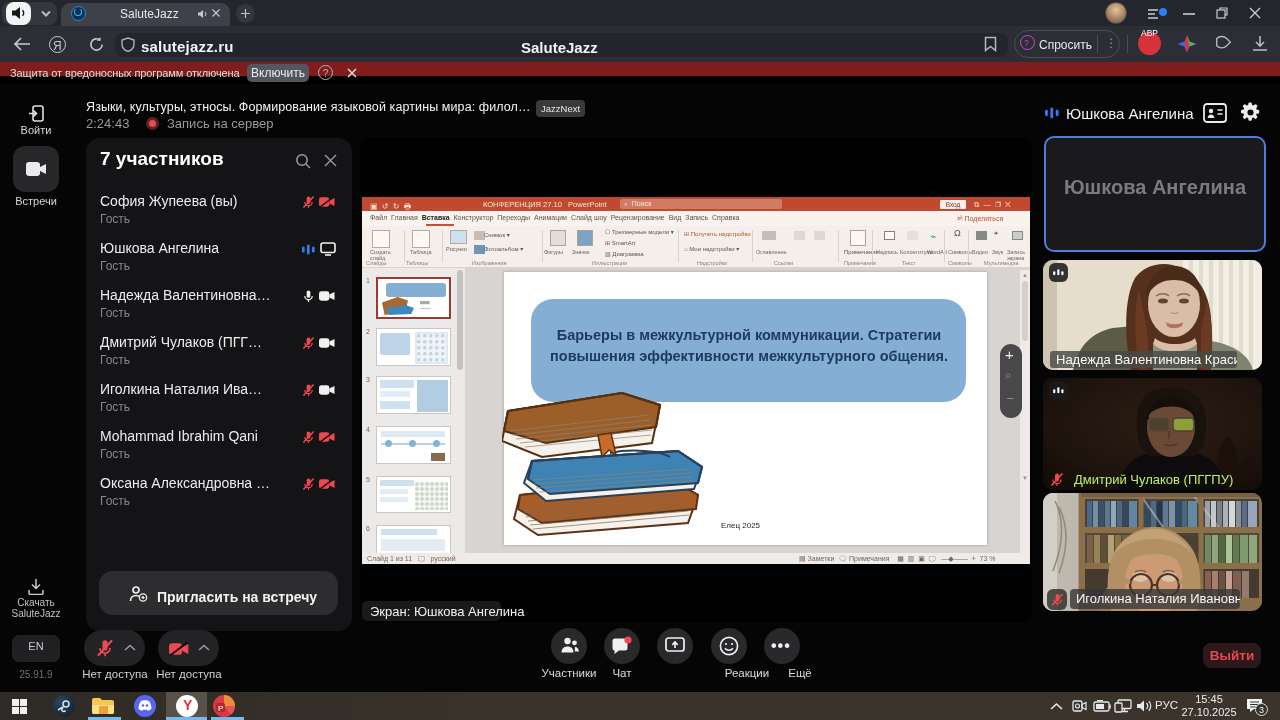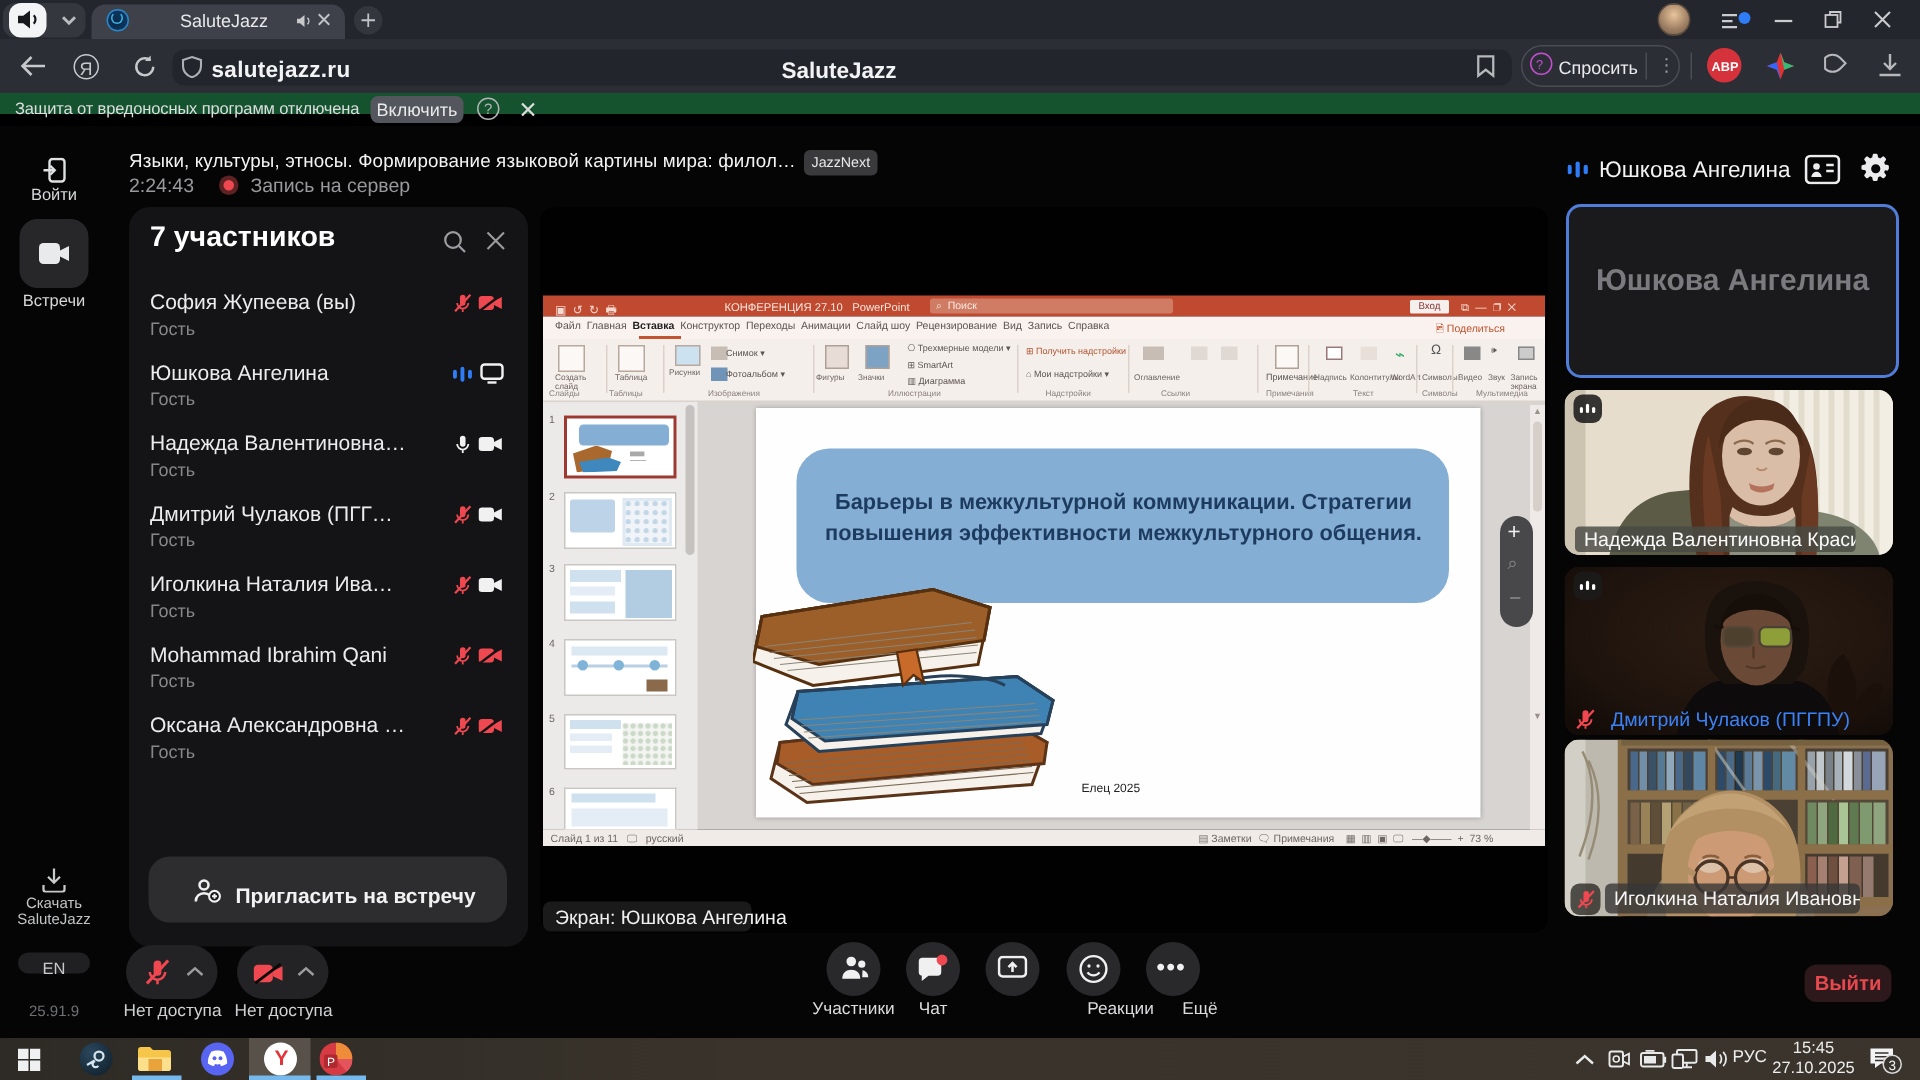--- a/index.html
+++ b/index.html
@@ -2,21 +2,21 @@
 <html><head>
 <meta charset="utf-8">
 <style>
 * { margin:0; padding:0; box-sizing:border-box; }
 html,body { width:1280px; height:720px; overflow:hidden; background:#000; }
 body { font-family:"Liberation Sans", sans-serif; position:relative; }
 .abs { position:absolute; }
 
 #tabbar { left:0; top:0; width:1280px; height:26px; background:#23262c; }
 #addrrow { left:0; top:26px; width:1280px; height:36px; background:#2b2e35; }
-#notifrow { left:0; top:62px; width:1280px; height:14px; background:#14532d; }
+#notifrow { left:0; top:62px; width:1280px; height:14px; background:#7f1d1d; }
 #app { left:0; top:84px; width:1280px; height:608px; background:#050505; }
 #taskbar { left:0; top:692px; width:1280px; height:28px; background:linear-gradient(90deg,#2e2a25,#39332b 40%,#3a342c); }
 .tabtext { color:#e8e9ea; font-size:12px; }
 .pname { left:100px; color:#ececee; font-size:14px; width:200px; white-space:nowrap; overflow:hidden; }
 .pguest { left:100px; color:#87878b; font-size:12px; }
 .micR, .micW { left:302px; width:13px; height:14px; }
 .camR, .camW { left:319px; width:16px; height:12px; }
 .mtabs { font-size:7px; color:#5c5552; }
 .rIcon { background:#fbf8f6; border:1px solid #b8a89e; }
 .rIcon2 { width:16px; height:16px; background:#e7ddd6; border:1px solid #b0a096; }
@@ -97,21 +97,21 @@
       <path d="M1.5 1.5h10v13l-5-4-5 4z" fill="none" stroke="#b6b8bb" stroke-width="1.5"></path>
     </svg>
   <div class="abs" style="left:1014px;top:4px;width:106px;height:28px;border:1px solid #4a4d54;border-radius:14px;"></div>
     <div class="abs" style="left:1097px;top:9px;width:1px;height:18px;background:#4a4d54;"></div>
     <div class="abs" style="left:1127px;top:9px;width:1px;height:18px;background:#4a4d54;"></div>
   <div class="abs" style="left:1020px;top:9px;width:15px;height:15px;border-radius:50%;border:1.5px solid #c44fd0;"></div>
     <div class="abs" style="left:1024px;top:12px;color:#c44fd0;font-size:8.5px;">?</div>
   <div class="abs" style="left:1039px;top:12px;color:#e9eaeb;font-size:12px;">Спросить</div>
   <div class="abs" style="left:1105px;top:10px;color:#9a9da2;font-size:12px;">⋮</div>
   <div class="abs" style="left:1138px;top:6px;width:23px;height:23px;border-radius:50%;background:#d6323c;"></div>
-  <div class="abs" style="left:1141px;top:13px;color:#fff;font-size:8.5px;font-weight:bold;">ABP</div>
+  <div class="abs" style="left:1141px;top:2px;color:#fff;font-size:8.5px;font-weight:normal;">ABP</div>
   <svg class="abs" style="left:1176px;top:7px" width="22" height="22" viewBox="0 0 22 22">
       <path d="M11 2l2.5 6.5L20 11l-6.5 2.5L11 20l-2.5-6.5L2 11l6.5-2.5z" fill="#d33"></path>
       <path d="M11 2l2.5 6.5L20 11l-6.5 2.5z" fill="#3b7"></path>
       <path d="M11 20l-2.5-6.5L2 11l6.5-2.5z" fill="#36f"></path>
     </svg>
   <svg class="abs" style="left:1214px;top:8px" width="20" height="20" viewBox="0 0 22 20">
       <path d="M3 4c3-3 8-3 11 0l4 4-4 4c-3 3-8 3-11 0z" fill="none" stroke="#b6b8bb" stroke-width="1.5"></path>
     </svg>
   <svg class="abs" style="left:1252px;top:9px" width="16" height="17" viewBox="0 0 16 17">
       <path d="M8 1v10M4 7l4 4 4-4" stroke="#b6b8bb" stroke-width="1.6" fill="none"></path>
@@ -139,21 +139,21 @@
   <svg class="abs" style="left:26px;top:78px" width="20" height="14" viewBox="0 0 20 14">
       <rect x="0" y="0" width="14" height="14" rx="3" fill="#e9eaeb"></rect>
       <path d="M14 5l6-3v10l-6-3z" fill="#e9eaeb"></path>
     </svg>
   <div class="abs" style="left:0;top:111px;width:72px;text-align:center;color:#d6d7d9;font-size:11px;">Встречи</div>
   <svg class="abs" style="left:28px;top:494px" width="16" height="17" viewBox="0 0 16 17">
       <path d="M8 1v9M4 6.5L8 10.5l4-4" stroke="#c9cacc" stroke-width="1.5" fill="none"></path>
       <path d="M1 12v3a1.5 1.5 0 0 0 1.5 1.5h11A1.5 1.5 0 0 0 15 15v-3" stroke="#c9cacc" stroke-width="1.5" fill="none"></path>
     </svg>
   <div class="abs" style="left:0;top:513px;width:72px;text-align:center;color:#c2c3c5;font-size:10px;line-height:11px;">Скачать<br>SaluteJazz</div>
-  <div class="abs" style="left:12px;top:551px;width:48px;height:14px;background:#202023;border-radius:7px;color:#c9cacc;font-size:11px;text-align:center;line-height:22px;">EN</div>
+  <div class="abs" style="left:12px;top:551px;width:48px;height:27px;background:#202023;border-radius:7px;color:#c9cacc;font-size:11px;text-align:center;line-height:22px;">EN</div>
   <div class="abs" style="left:0;top:585px;width:72px;text-align:center;color:#707175;font-size:10px;">25.91.9</div>
 
   <div class="abs" style="left:86px;top:14px;width:443px;color:#f4f4f5;font-size:12.5px;letter-spacing:0.1px;white-space:nowrap;overflow:hidden;padding-top:2px;">Языки, культуры, этносы. Формирование языковой картины мира: филол…</div>
   <div class="abs" style="left:536px;top:16px;height:17px;padding:0 5px;background:#3a3a3d;border-radius:4px;color:#e8e8ea;font-size:9.5px;line-height:17px;">JazzNext</div>
   <div class="abs" style="left:86px;top:32px;color:#99999d;font-size:13px;">2:24:43</div>
   <div class="abs" style="left:146px;top:33px;width:13px;height:13px;border-radius:50%;background:#5d2224;"></div>
   <div class="abs" style="left:149px;top:36px;width:7px;height:7px;border-radius:50%;background:#ef4850;"></div>
   <div class="abs" style="left:167px;top:32px;color:#99999d;font-size:13px;">Запись на сервер</div>
 
   <div class="abs" style="left:86px;top:54px;width:266px;height:493px;background:#141416;border-radius:14px;"></div>
@@ -567,21 +567,21 @@
   <svg class="abs" style="left:1053px;top:302px;width:11px;height:9px;" viewBox="0 0 13 11">
       <rect x="0" y="4" width="2.6" height="5" rx="1.3" fill="#fff"></rect>
       <rect x="5" y="1.5" width="2.6" height="7.5" rx="1.3" fill="#fff"></rect>
       <rect x="10" y="4" width="2.6" height="5" rx="1.3" fill="#fff"></rect>
     </svg>
   <svg class="abs" style="left:1050px;top:388px;width:14px;height:15px;" viewBox="0 0 14 14">
       <path d="M5 3a2 2 0 0 1 4 0v4a2 2 0 0 1-4 0z" fill="#ef4850"></path>
       <path d="M3 7a4 4 0 0 0 8 0M7 11v2.4" stroke="#ef4850" stroke-width="1.3" fill="none"></path>
       <path d="M1.5 13L12.5 1" stroke="#ef4850" stroke-width="1.6"></path>
     </svg>
-  <div class="abs" style="left:1074px;top:388px;color:#3b82f6;font-size:13px;">Дмитрий Чулаков (ПГГПУ)</div>
+  <div class="abs" style="left:1074px;top:388px;color:#bef264;font-size:13px;">Дмитрий Чулаков (ПГГПУ)</div>
 
   <div class="abs" style="left:1043px;top:409px;width:219px;height:118px;border-radius:10px;overflow:hidden;">
     <svg width="219" height="118" viewBox="0 0 219 118">
       <rect width="219" height="118" fill="#8a7050"></rect>
       <rect x="0" y="0" width="38" height="118" fill="#bdb9ae"></rect>
       <rect x="0" y="0" width="14" height="118" fill="#d2cfc6"></rect>
       <path d="M12 8 C22 28 20 52 10 78 M16 14 C26 34 24 58 16 80" stroke="#968b74" stroke-width="1.6" fill="none"></path>
       <g>
         <rect x="42" y="6" width="54" height="28" fill="#4a4034"></rect>
         <rect x="100" y="6" width="56" height="28" fill="#504434"></rect>

